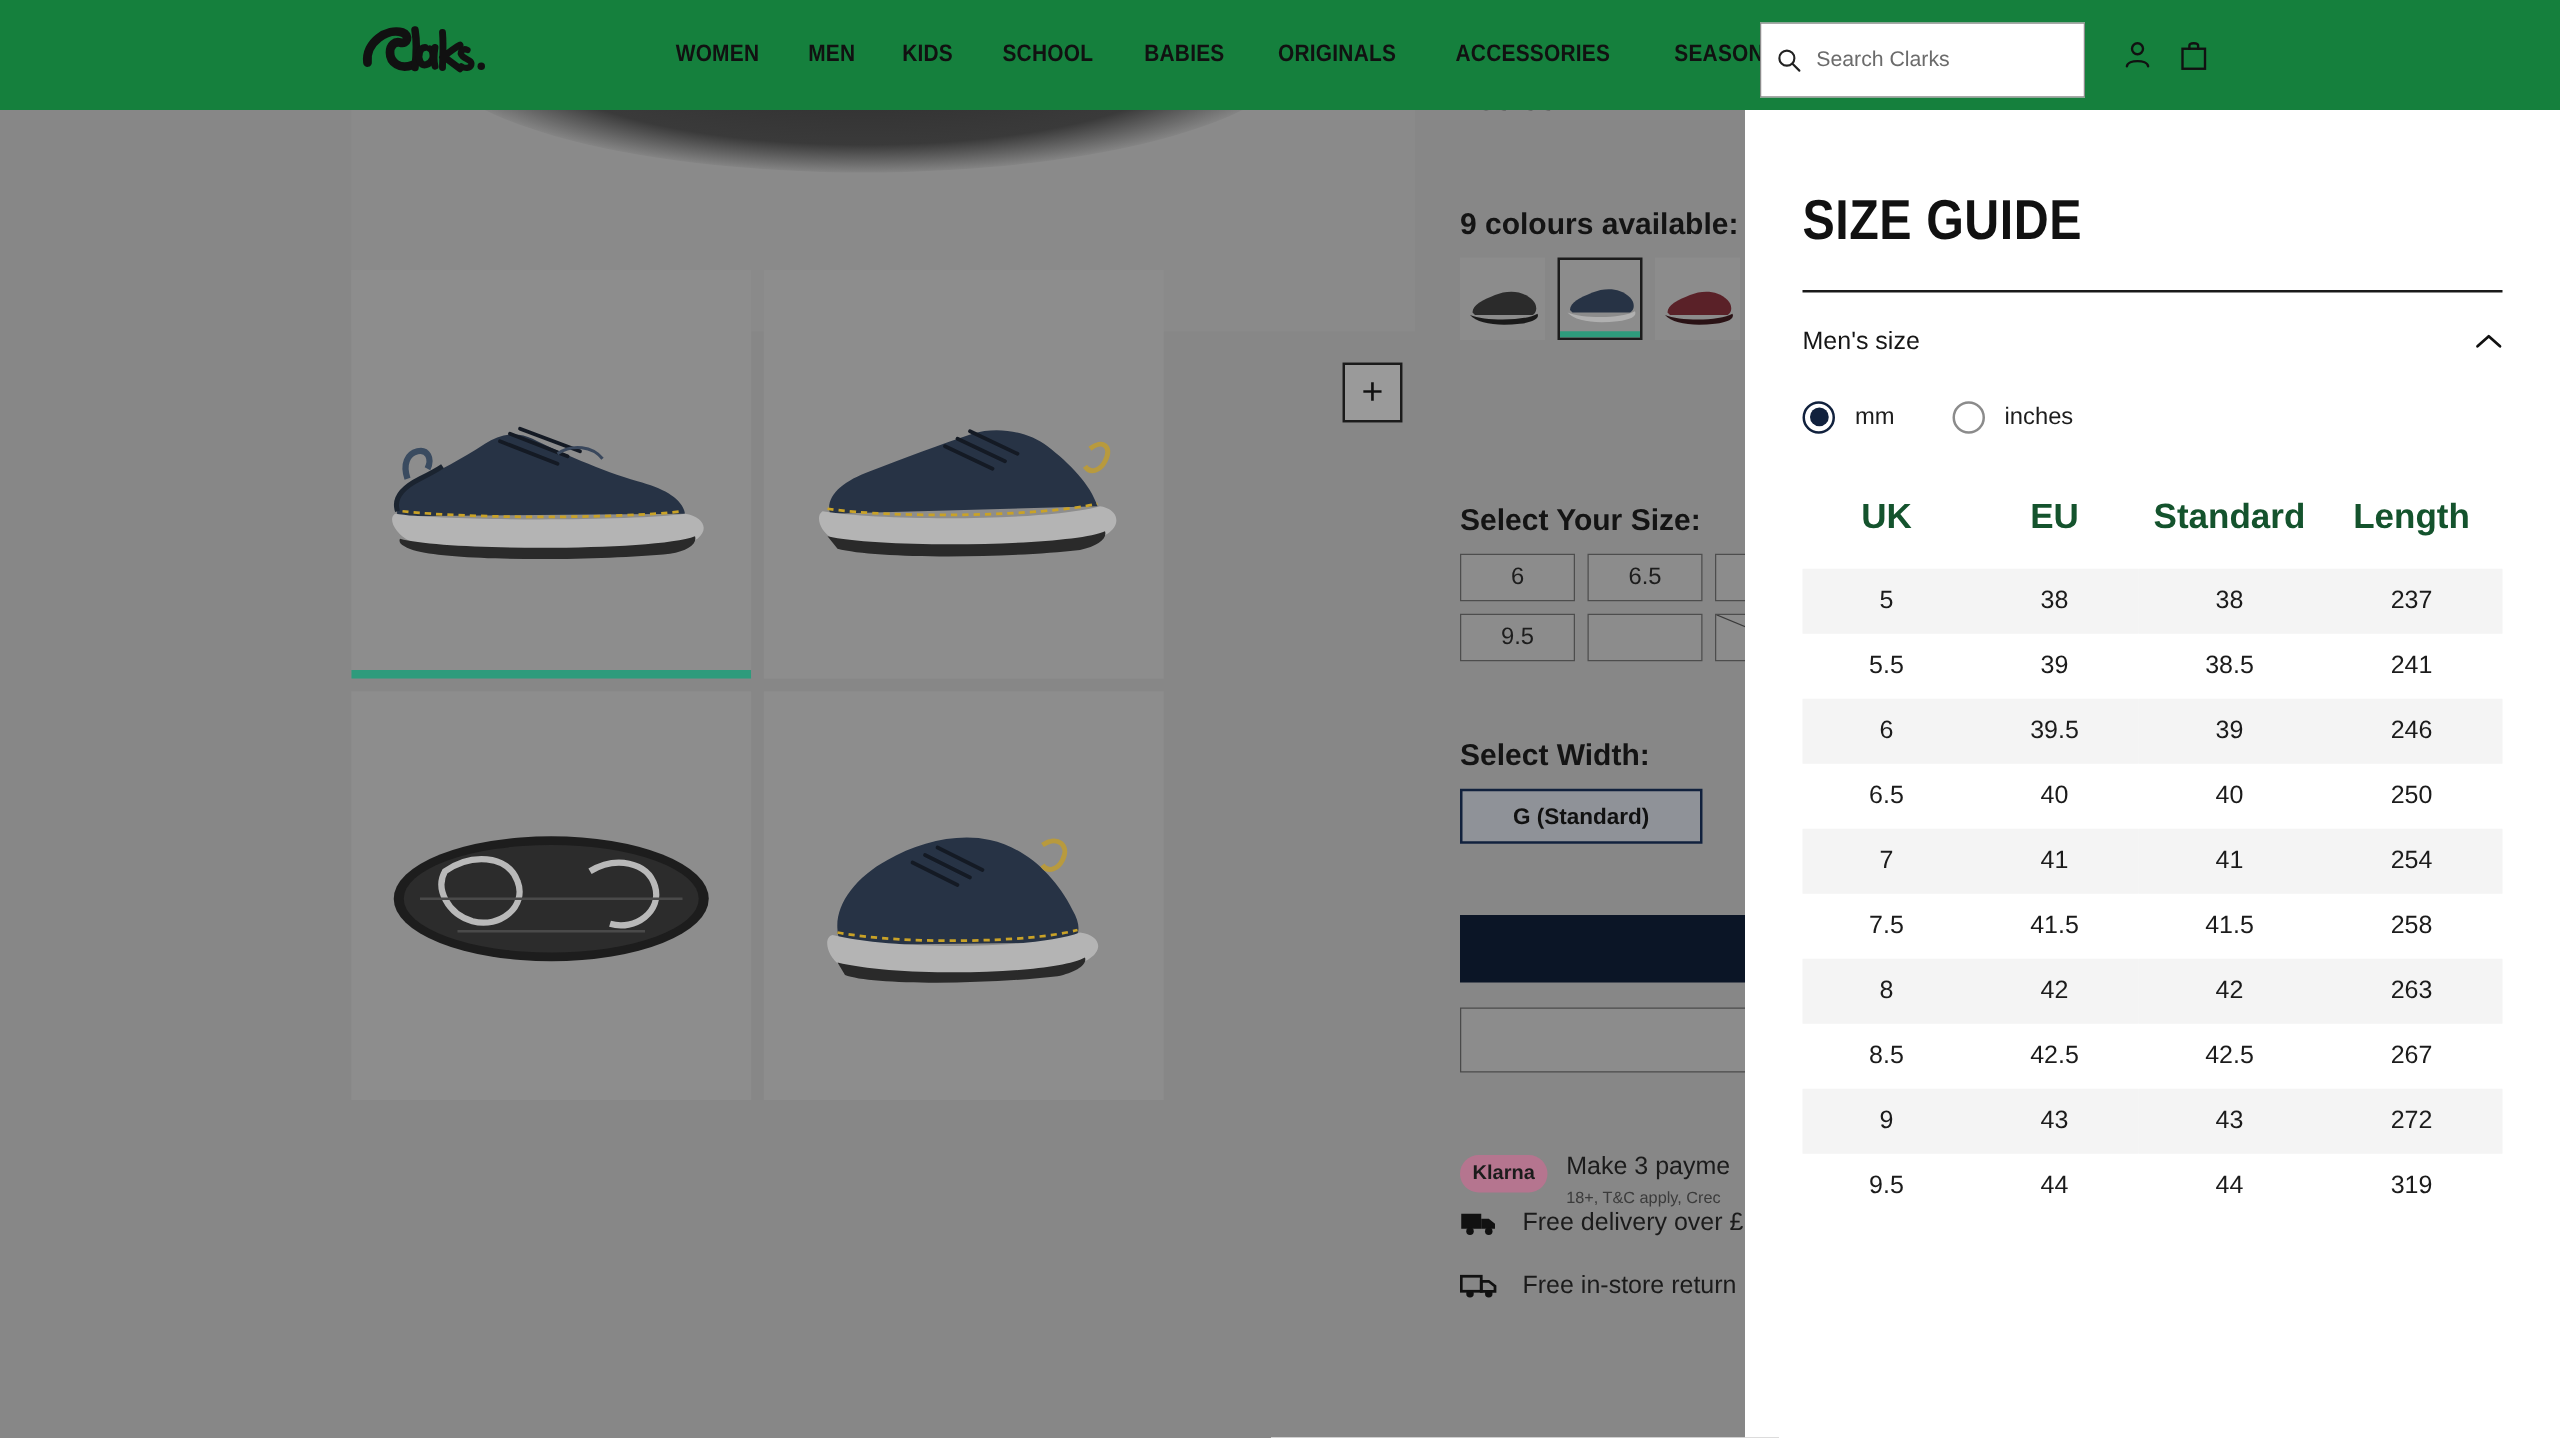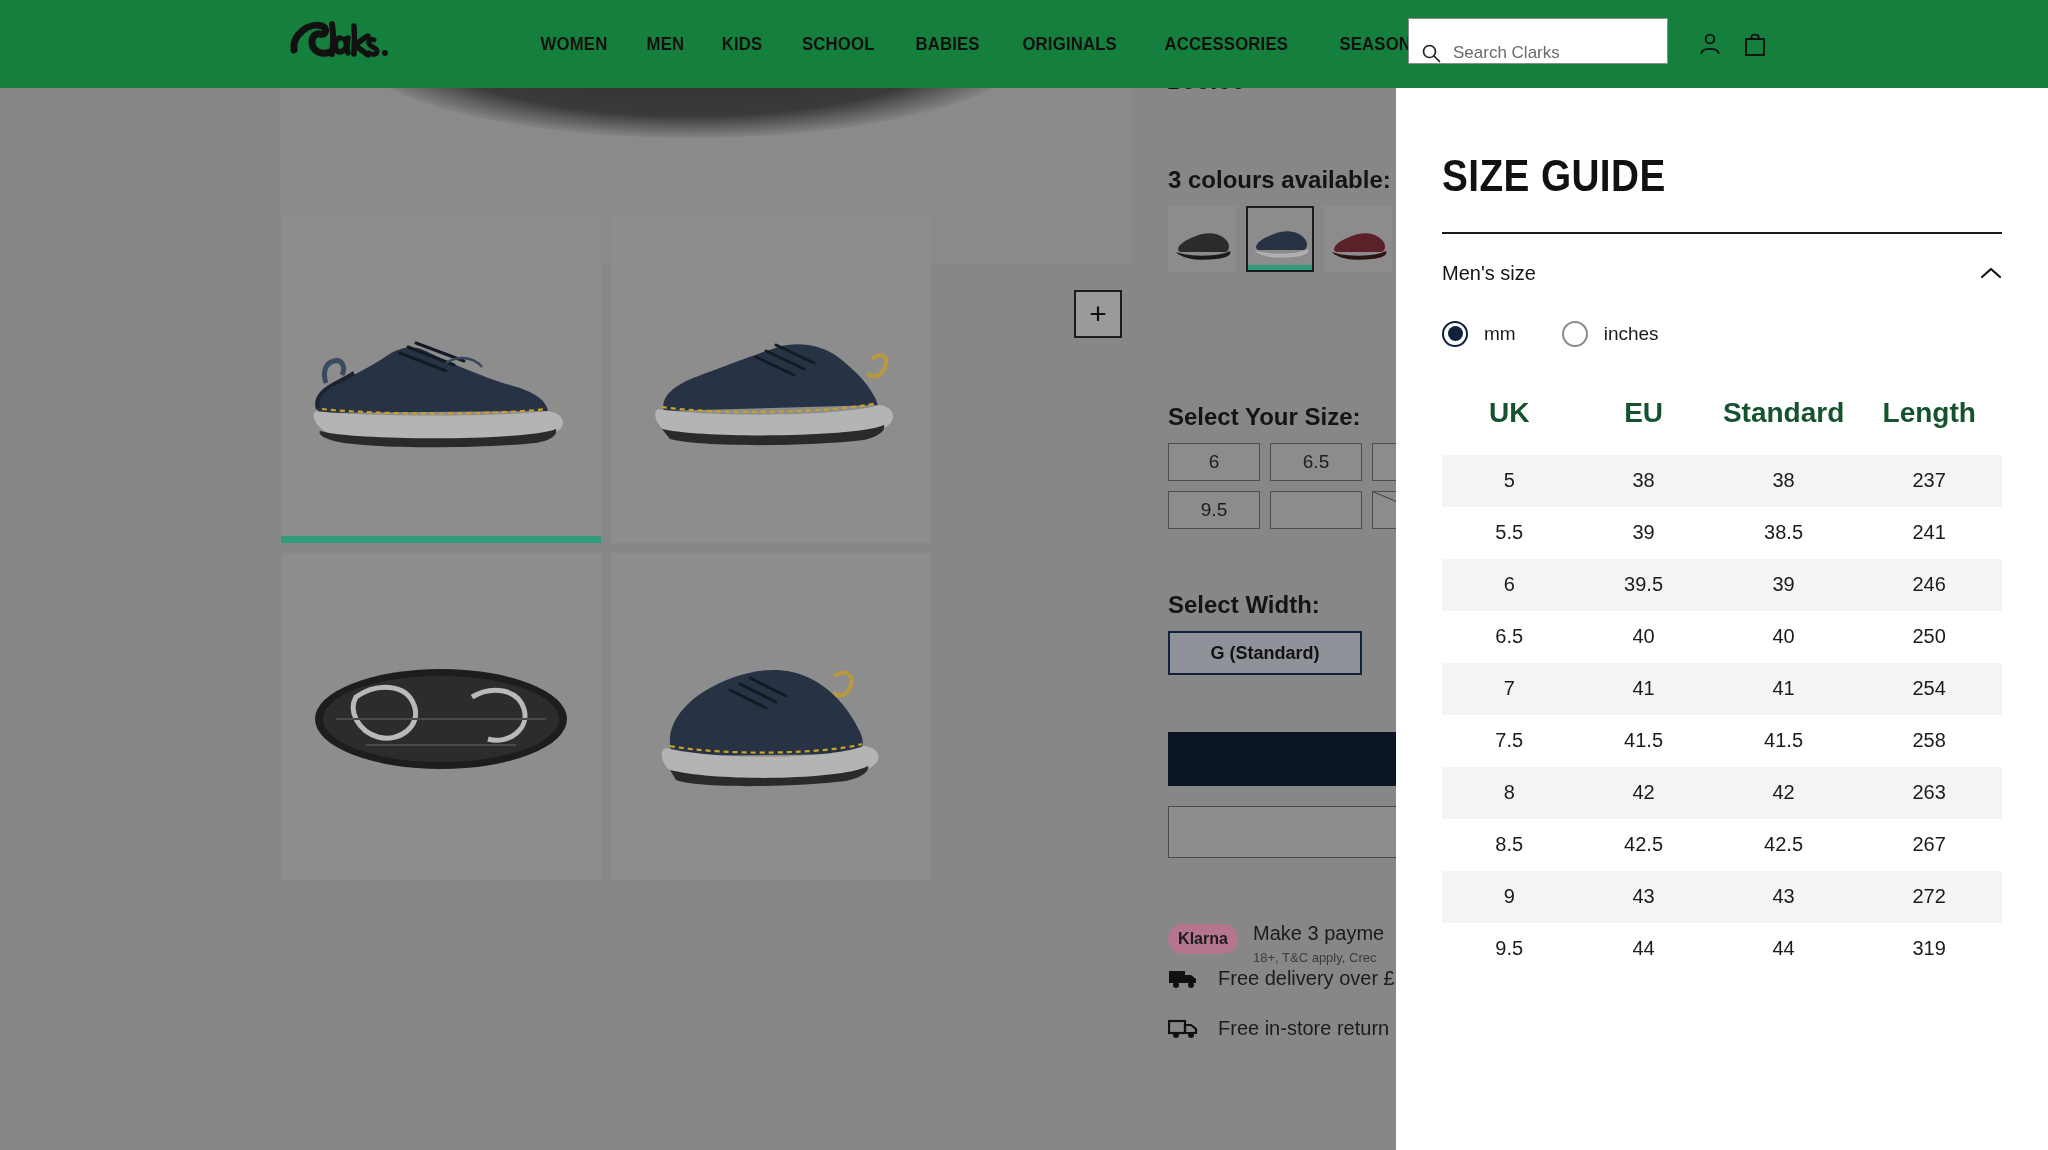--- a/index.html
+++ b/index.html
@@ -33,23 +33,23 @@
     color: #111;
     text-decoration: none;
     padding: 0 16px;
     white-space: nowrap;
     transform: scaleX(.88);
     transform-origin: center;
   }
 
   .searchwrap {
     position: absolute; left: 1408px; top: 18px;
-    width: 260px; height: 46px;
+    width: 260px; height: 60px;
     border: 1px solid #8c8c8c; background: #fff;
-    display: flex; align-items: flex-end; padding: 0 12px;
+    display: flex; align-items: center; padding: 0 12px;
   }
   .searchwrap .sicon { width: 20px; height: 20px; flex: 0 0 20px; margin-right: 12px; }
   .searchwrap input {
     border: 0; outline: 0; font-size: 17px; color: #555;
     font-family: "Liberation Sans", sans-serif; width: 100%;
     background: transparent;
   }
   .searchwrap input::placeholder { color: #6b6b6b; }
 
   .hicon { position: absolute; top: 30px; width: 26px; height: 28px; cursor: pointer; }
@@ -338,21 +338,21 @@
           <path d="M44 114 C98 124, 200 122, 236 112" fill="none" stroke="#c9a227" stroke-width="2.2" stroke-dasharray="5 4"></path>
           <path d="M104 58 L140 76 M114 52 L150 70 M124 46 L160 64" stroke="#141a24" stroke-width="3" stroke-linecap="round"></path>
         </svg>
       </div>
     </div>
 
     <div class="pinfo">
 
       <div class="price">£90.00</div>
 
-      <div class="colours-lbl">3 colours available:</div>
+      <div class="colours-lbl">9 colours available:</div>
 
       <div class="swatches">
         <div class="sw">
           <svg width="64" height="40" viewBox="0 0 64 40" style="position:absolute;left:2px;top:16px;">
             <path d="M6 26 C6 20, 14 16, 24 12 C34 8, 46 8, 54 16 C58 20, 58 26, 54 28 L8 28 Z" fill="#2b2b2b"></path>
             <path d="M4 28 C16 33, 48 33, 58 27 C60 31, 54 34, 44 35 C26 37, 10 35, 4 28 Z" fill="#1a1a1a"></path>
           </svg>
         </div>
         <div class="sw active">
           <svg width="64" height="40" viewBox="0 0 64 40" style="position:absolute;left:2px;top:14px;">

